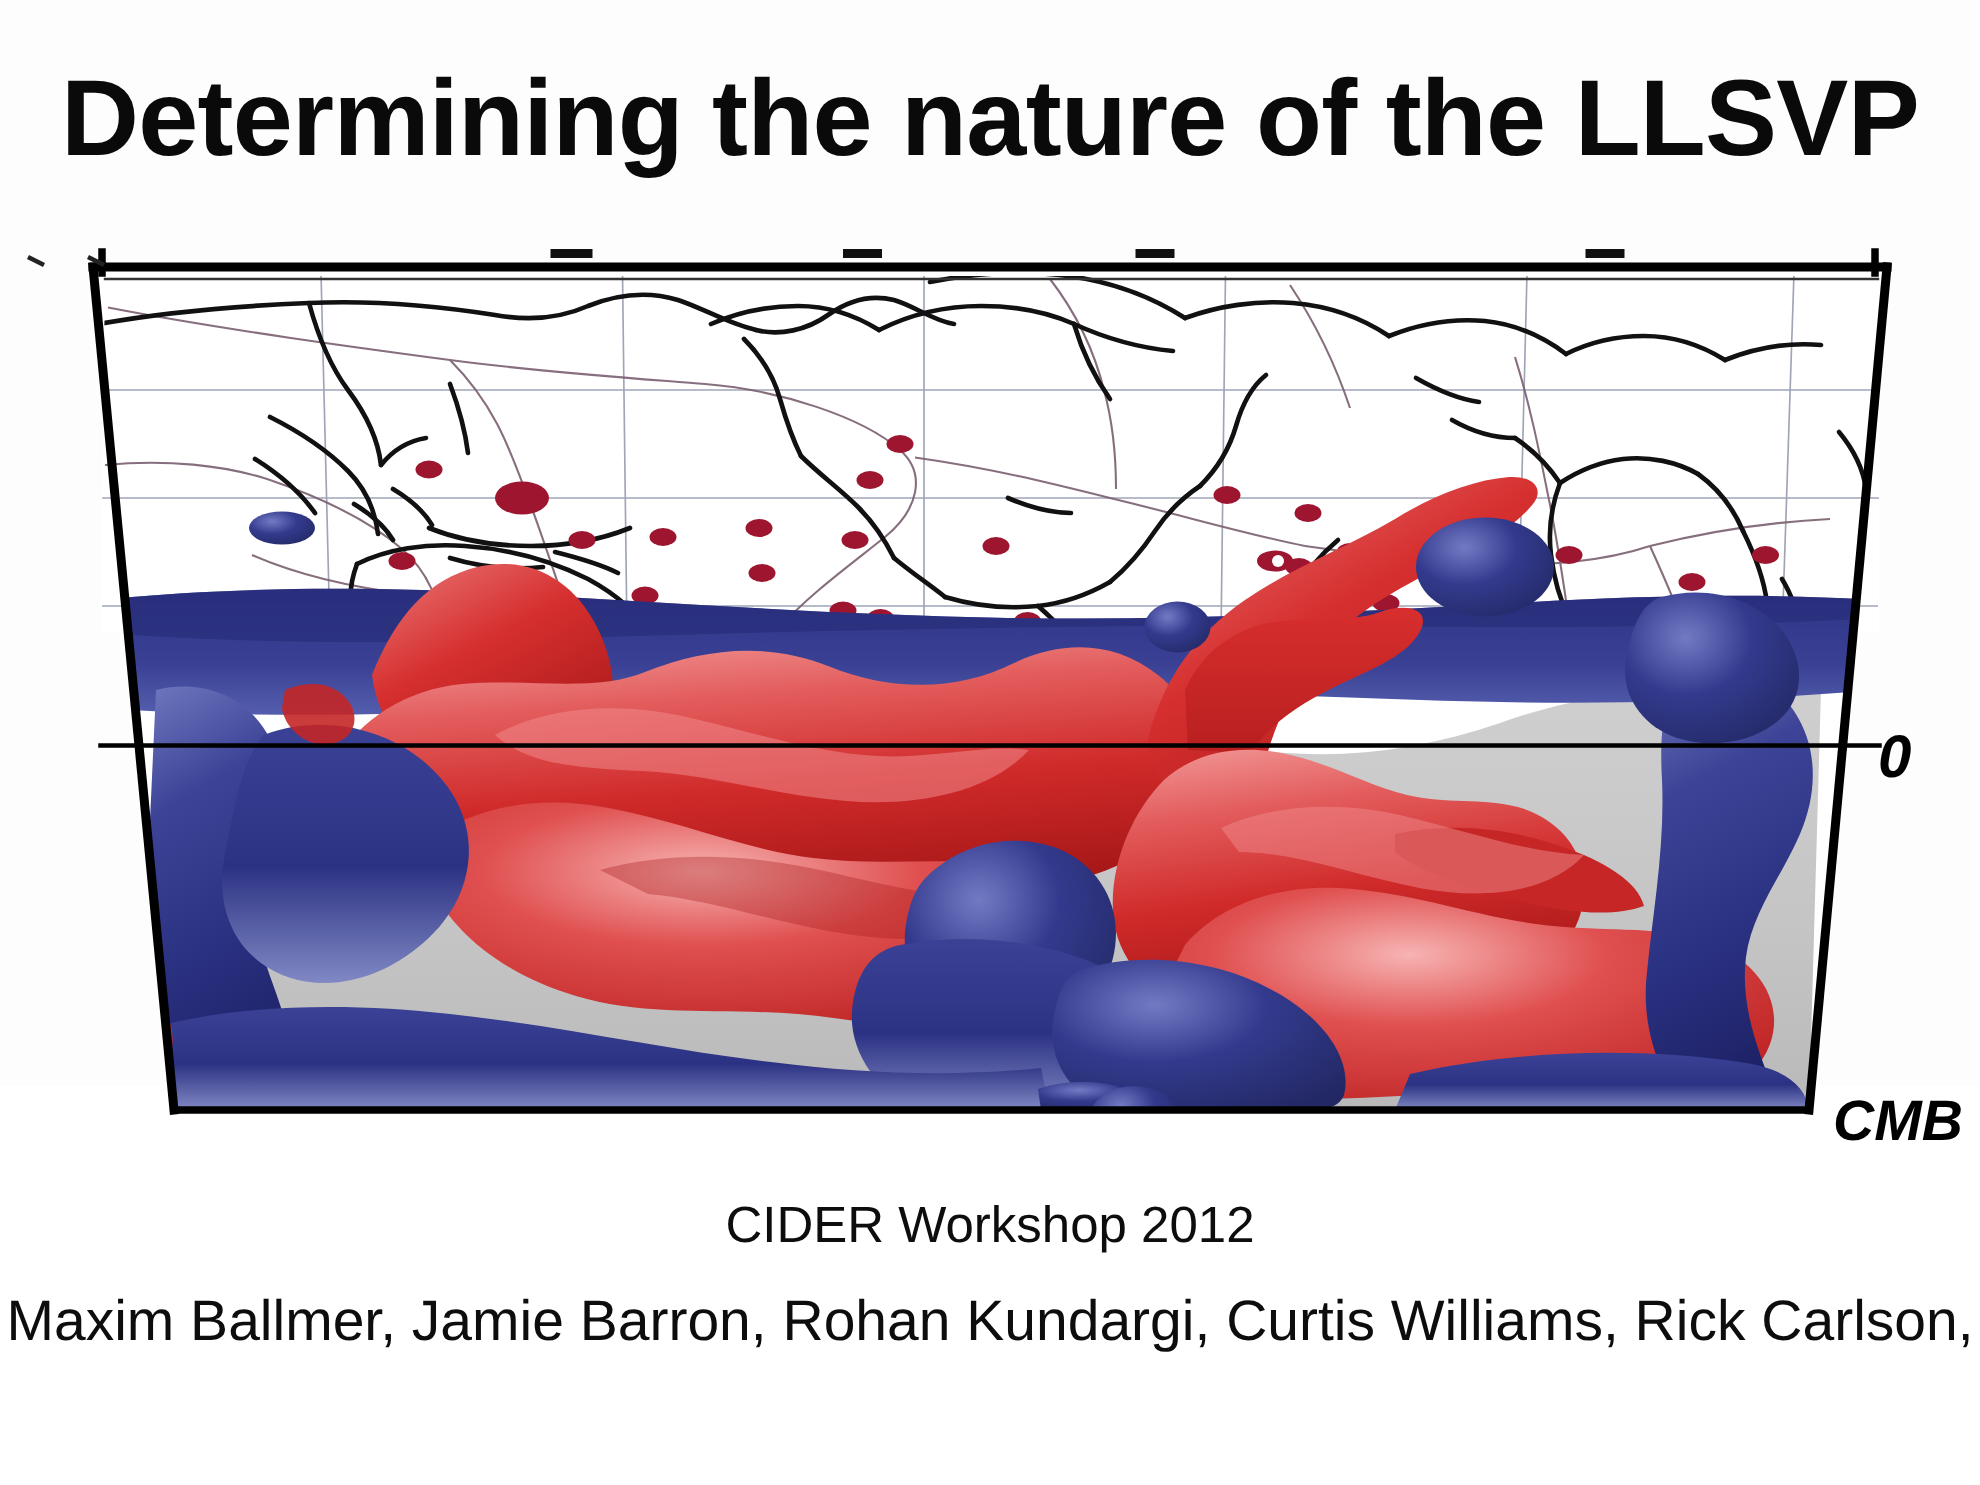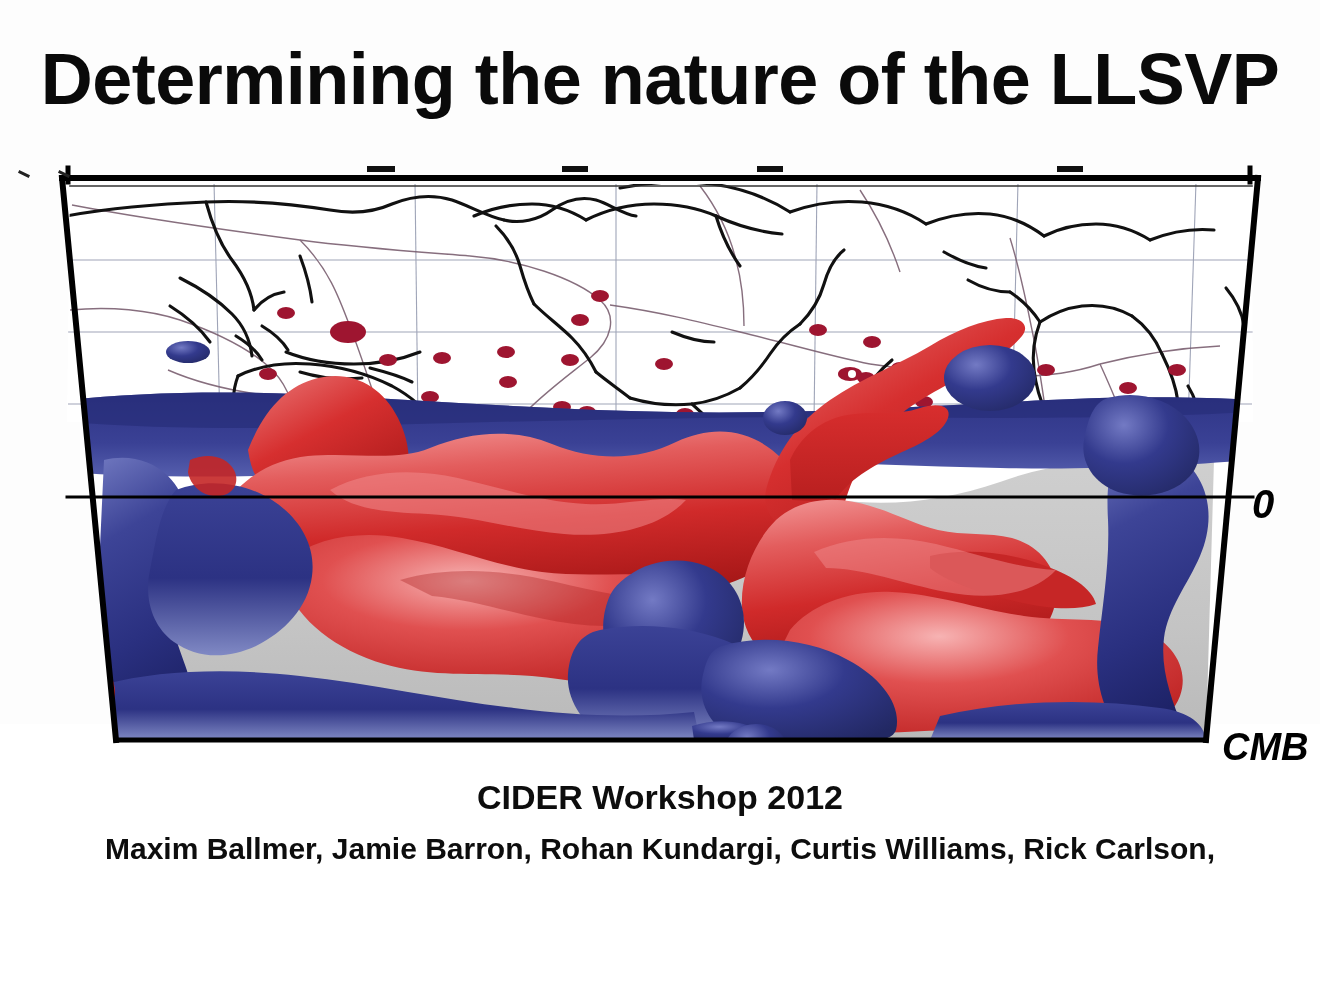--- a/index.html
+++ b/index.html
@@ -57,31 +57,32 @@
   
   #caption {
     position: absolute;
     left: 0;
     top: 775px;
     width: 1320px;
     text-align: center;
   }
   .cap-line {
     font-family: "Liberation Sans", sans-serif;
-    font-weight: bold;
+    font-weight: normal;
     color: #0d0d0d;
     white-space: nowrap;
+    margin-top: 20px;
   }
   #cap-workshop {
     font-size: 34px;
     line-height: 44px;
     margin-bottom: 8px;
   }
   .cap-authors {
-    font-size: 30px;
+    font-size: 38px;
     line-height: 44px;
   }
 </style>
 </head>
 <body>
 
 <div id="slide" style="background: rgb(253, 253, 253);">
 
   <div id="title" style="color: rgb(10, 10, 10);">Determining the nature of the LLSVP</div>
 

